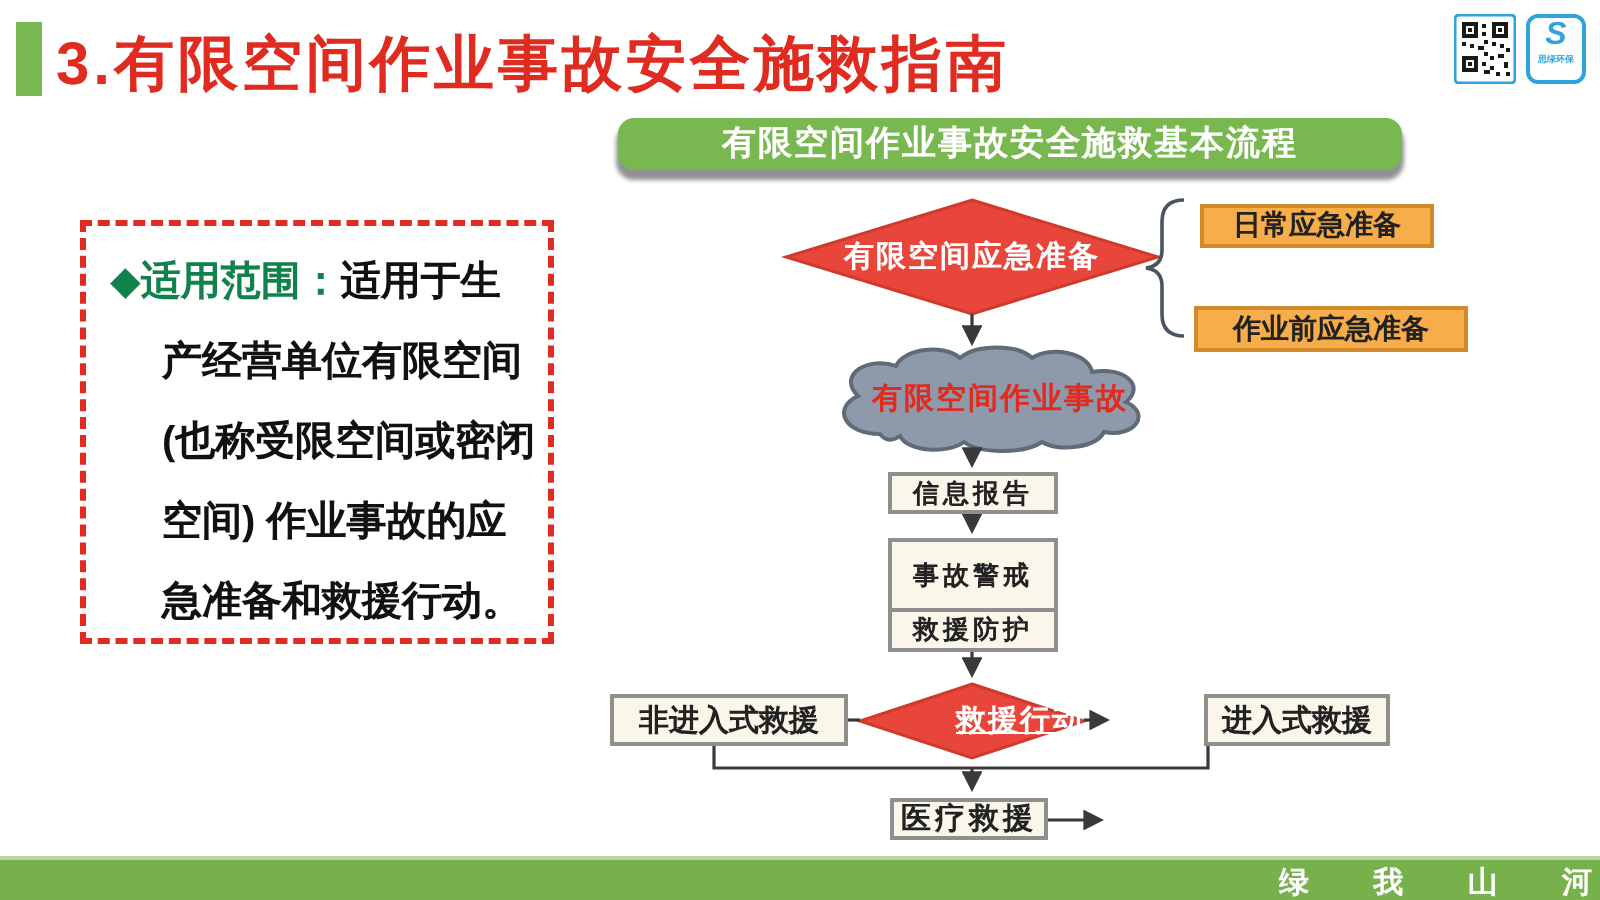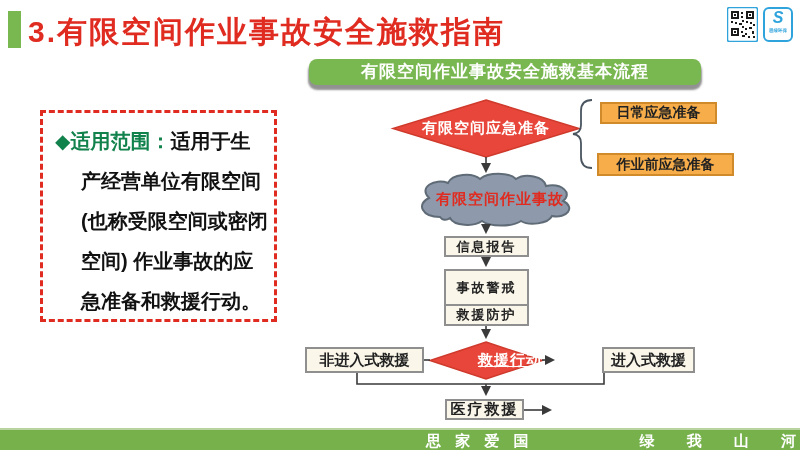--- a/index.html
+++ b/index.html
@@ -175,17 +175,16 @@
   <div class="node cloud-label">有限空间作业事故</div>
   <div class="node step s1">信息报告</div>
   <div class="node step s2">事故警戒</div>
   <div class="node step s3">救援防护</div>
   <div class="node diamond-label d2">救援行动</div>
   <div class="node branch bl">非进入式救援</div>
   <div class="node branch br">进入式救援</div>
   <div class="node medical">医疗救援</div>
 
   <div class="footer-bar">
-    <span class="footer-text ft-left">思 家 爱 国</span>
     <span class="footer-text ft-right">绿 我 山 河</span>
   </div>
 
 </div>
 
 </body></html>

